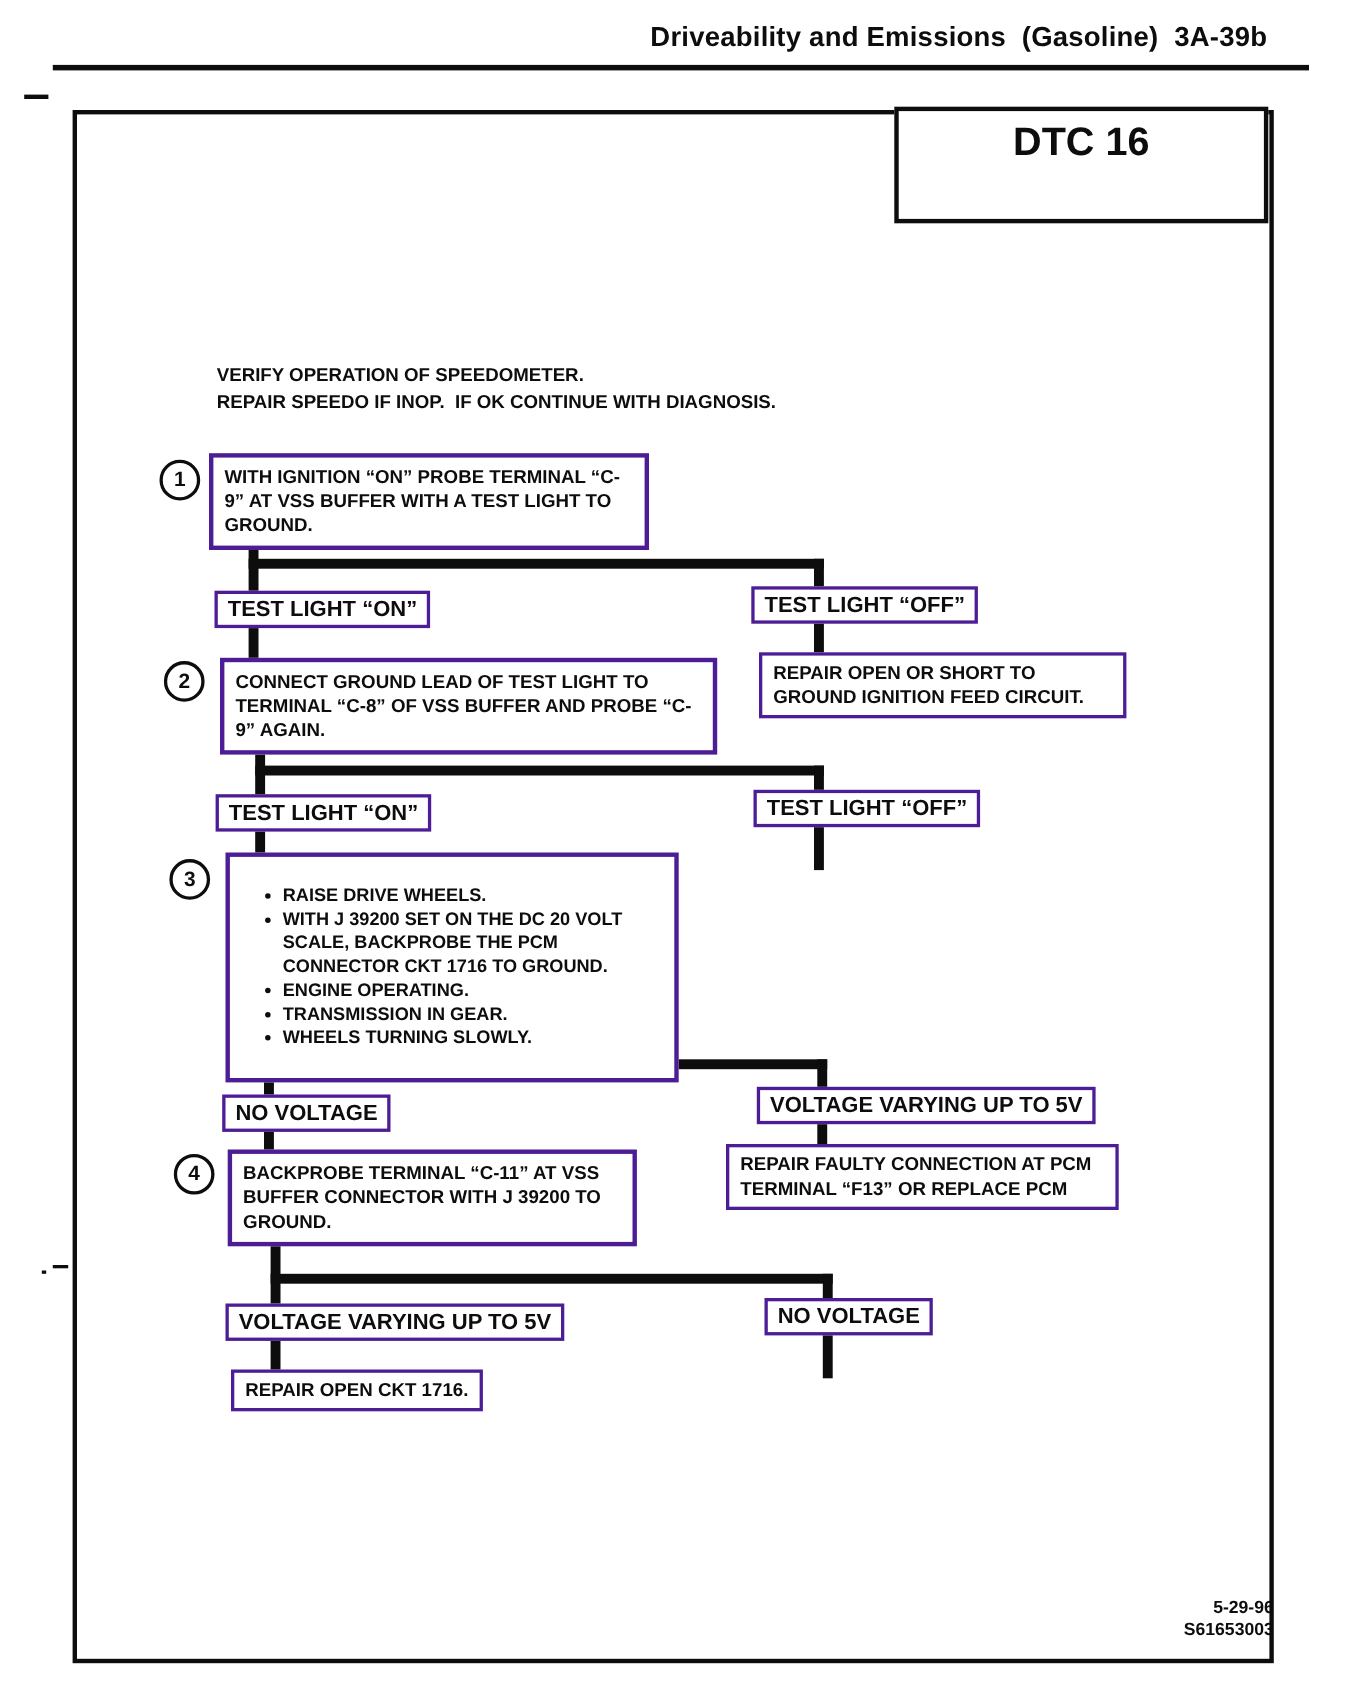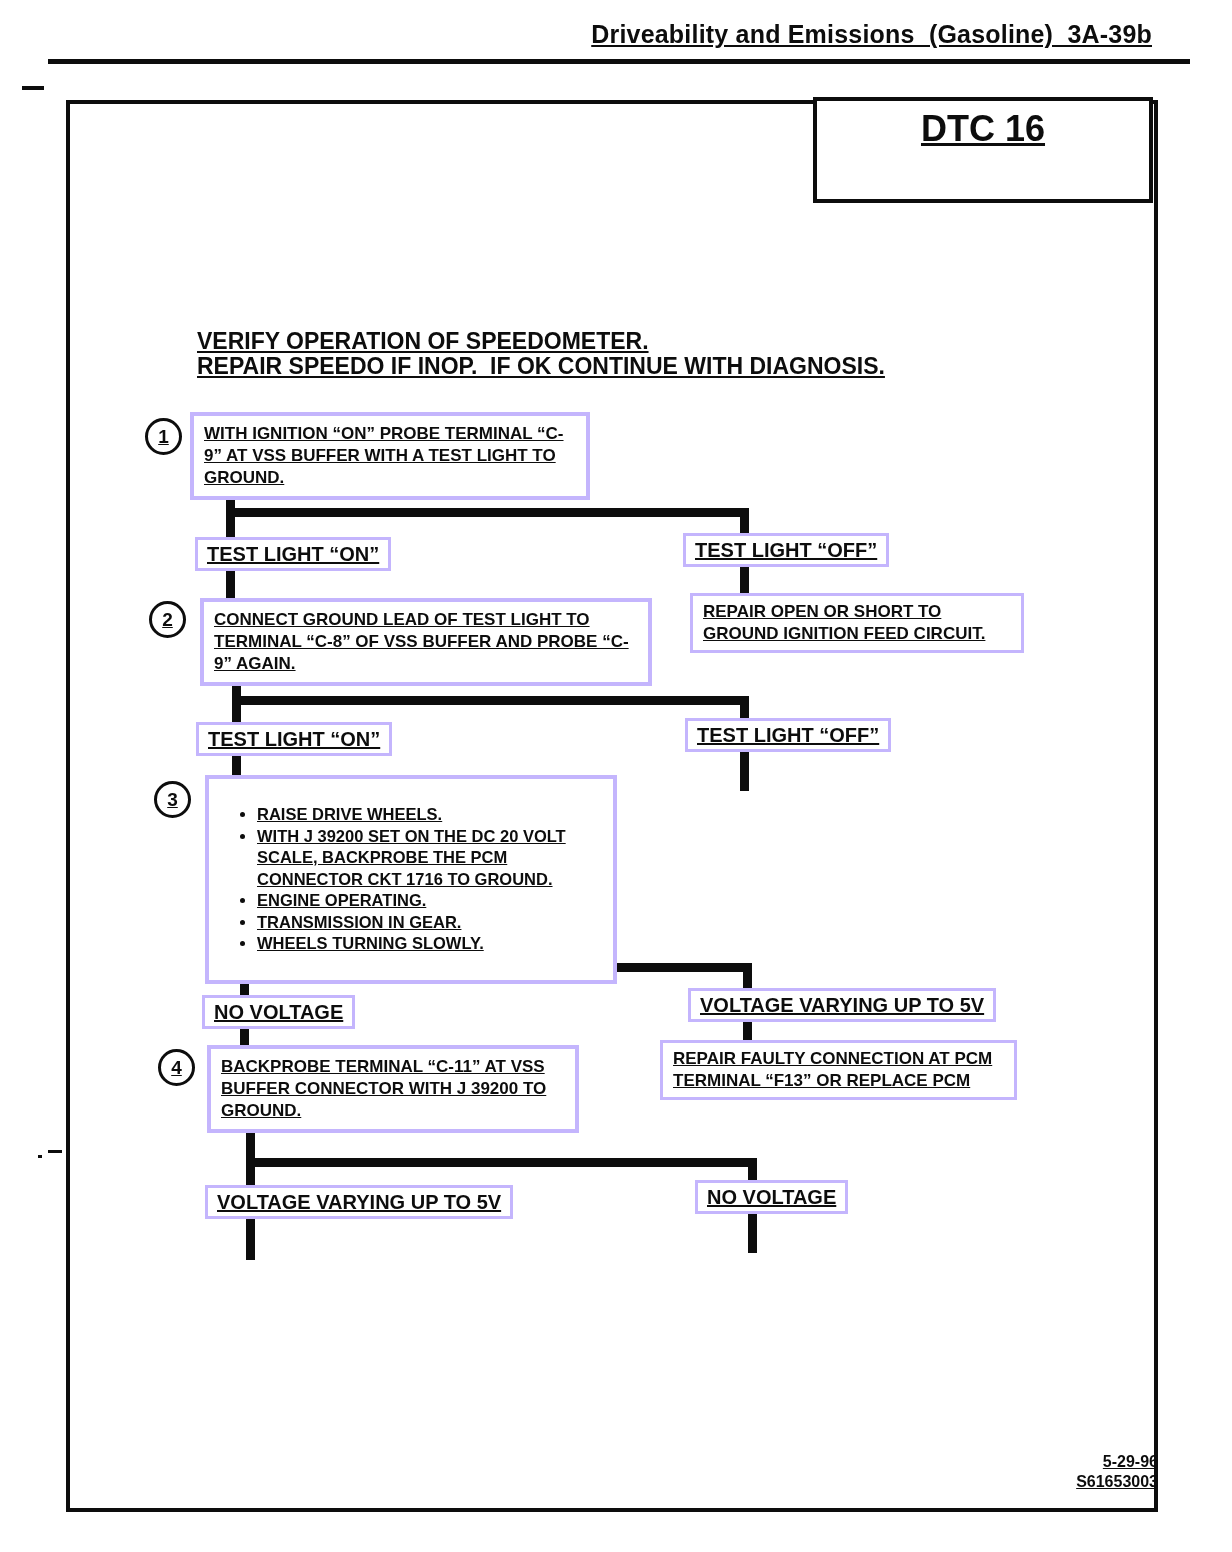--- a/index.html
+++ b/index.html
@@ -8,21 +8,21 @@
   .page {
     position: relative;
     width: 1232px;
     height: 1552px;
     background: #ffffff;
     color: #0d0d0d;
     font-family: "Liberation Sans", sans-serif;
     font-weight: bold;
     overflow: hidden;
   }
-  .abs { position: absolute; text-decoration: underline; }
+  .abs { position: absolute; }
   .pre { white-space: pre; }
 
   .header-title {
     top: 20px; right: 80px;
     font-size: 25px;
     letter-spacing: 0.2px;
   }
   .header-rule {
     left: 48px; top: 59px; width: 1142px; height: 5px;
     background: #0d0d0d;
@@ -39,29 +39,29 @@
     border: 4px solid #0d0d0d;
     background: #ffffff;
     z-index: 3;
     display: flex; flex-direction: column; align-items: center;
     padding-top: 8px;
     gap: 48px;
   }
   .title-code { font-size: 36px; line-height: 40px; }
   .title-name { font-size: 28px; line-height: 32px; margin-top: 10px; letter-spacing: 0.5px; }
 
-  .intro-line { left: 197px; font-size: 23px; line-height: 22px; }
+  .intro-line { left: 197px; font-size: 17px; line-height: 22px; }
 
   .conn { background: #0d0d0d; z-index: 1; }
   .vline { width: 9px; }
   .hline { height: 9px; }
 
   .node {
     background: #ffffff;
-    border: 3px solid #c4b5fd;
+    border: 3px solid #4c1d95;
     z-index: 2;
     font-size: 17px;
     line-height: 22px;
     padding: 4px 9px;
   }
   .step-box { border-width: 4px; padding: 7px 10px; }
   .decision { white-space: nowrap; padding: 3px 9px; font-size: 20px; }
   .result { padding: 5px 10px; }
 
   .step-circle {
@@ -157,19 +157,20 @@
   <div class="abs node decision" style="left:688px; top:988px;">VOLTAGE VARYING UP TO 5V</div>
   <div class="abs node result" style="left:660px; top:1040px; width:357px;">REPAIR FAULTY CONNECTION AT PCM TERMINAL “F13” OR REPLACE PCM</div>
 
   <div class="abs step-circle" style="left:158px; top:1049px;">
     <span>4</span>
   </div>
   <div class="abs node step-box" style="left:207px; top:1045px; width:372px;">BACKPROBE TERMINAL “C-11” AT VSS BUFFER CONNECTOR WITH J 39200 TO GROUND.</div>
 
   <div class="abs node decision" style="left:205px; top:1185px;">VOLTAGE VARYING UP TO 5V</div>
   <div class="abs node decision" style="left:695px; top:1180px;">NO VOLTAGE</div>
+  <div class="abs node result" style="left:210px; top:1245px; white-space:nowrap;">REPAIR OPEN CKT 1716.</div>
 
   <div class="abs footer">
     <div>5-29-96</div>
     <div>S61653003</div>
   </div>
 
 </div>
 
 </body></html>

